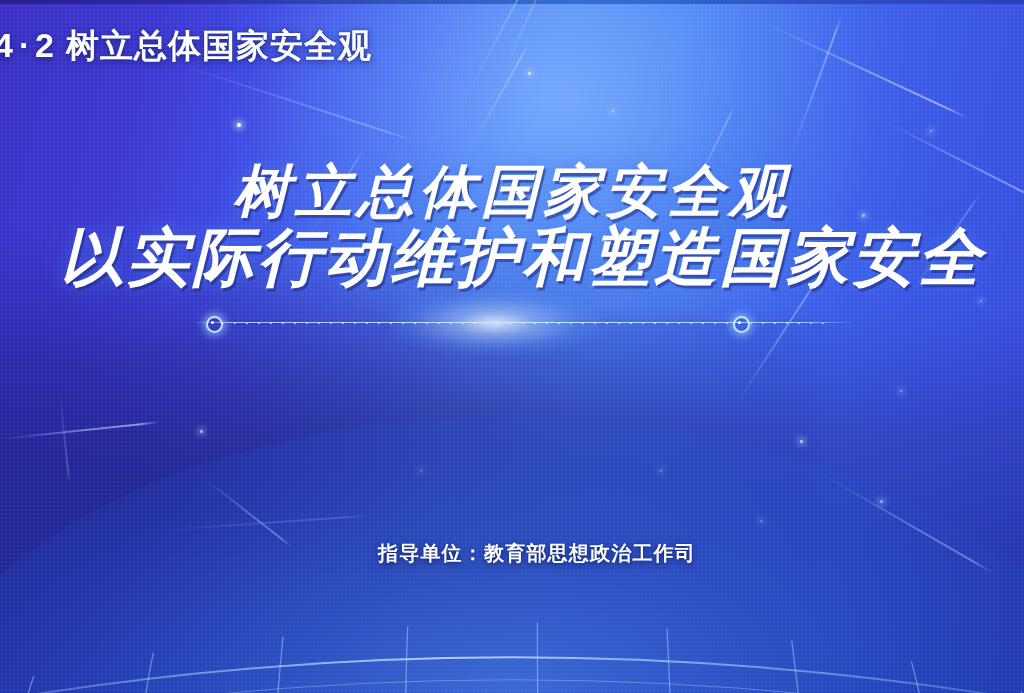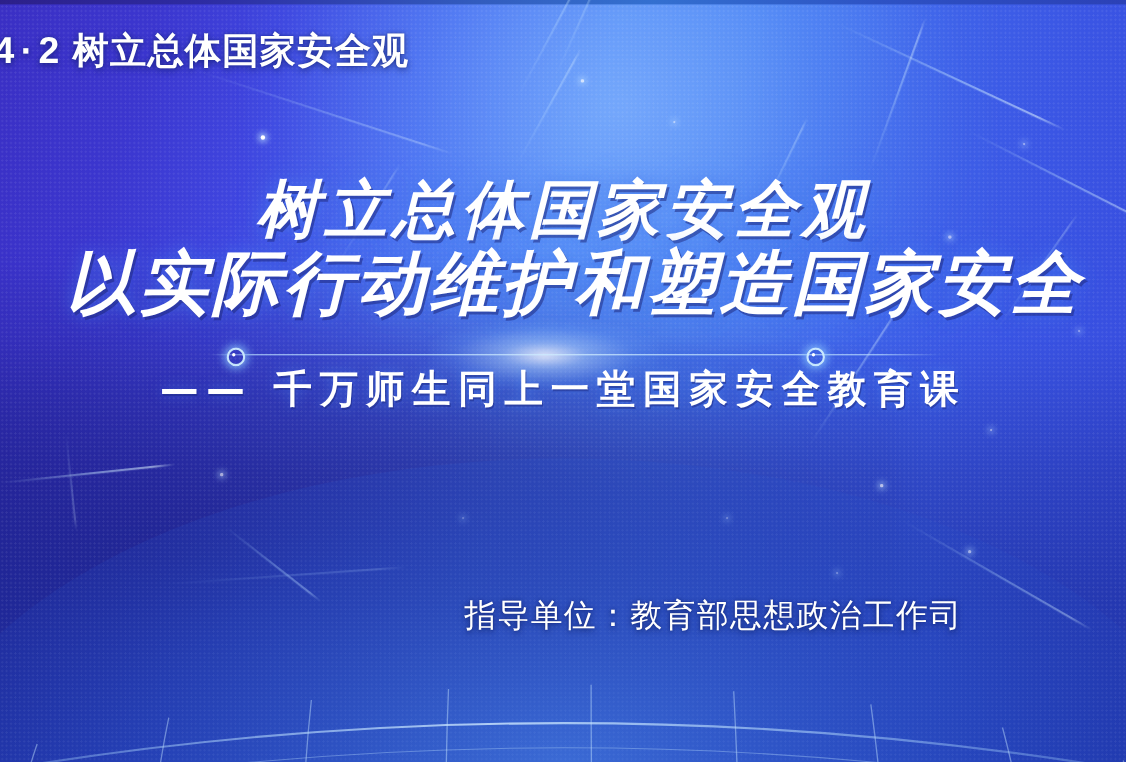--- a/index.html
+++ b/index.html
@@ -231,27 +231,26 @@
       0 0 12px rgba(70,130,240,0.55);
   }
 
   .credits {
     position: absolute;
     left: 378px;
     top: 536px;
     color: #ffffff;
   }
   .credit-line {
-    font-size: 29px;
-    font-weight: 400;
+    font-size: 20px;
+    font-weight: 700;
     letter-spacing: 1.2px;
     line-height: 1.72;
     white-space: nowrap;
     text-shadow: 0 2px 6px rgba(10,24,86,0.70), 0 0 2px rgba(20,44,140,0.9);
-    margin-left: 44px;
   }
 </style>
 </head>
 <body>
 
 <div id="poster">
 
   <div class="bg-base"></div>
   <div class="bg-topglow"></div>
   <div class="bg-lowerdark"></div>
@@ -383,19 +382,18 @@
   </div>
 
   <div class="divider">
     <div class="div-burst"></div>
     <div class="div-line"></div>
     <div class="div-dots"></div>
     <div class="div-node left"></div>
     <div class="div-node right"></div>
   </div>
 
-  <div class="subhead">—— 千万师生同上一堂国家安全教育课</div>
 
   <div class="credits">
     <div class="credit-line">指导单位：教育部思想政治工作司</div>
   </div>
 
 </div>
 
 </body></html>

